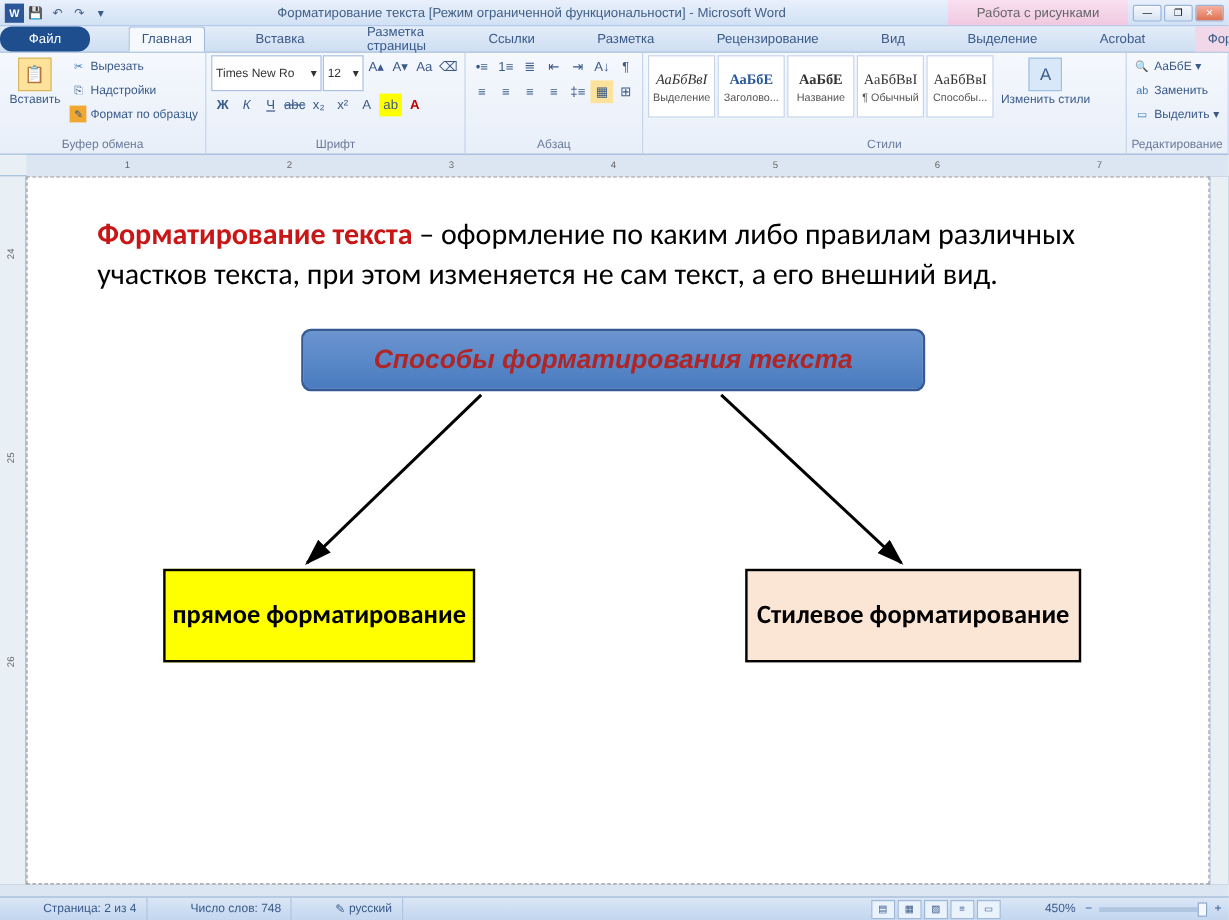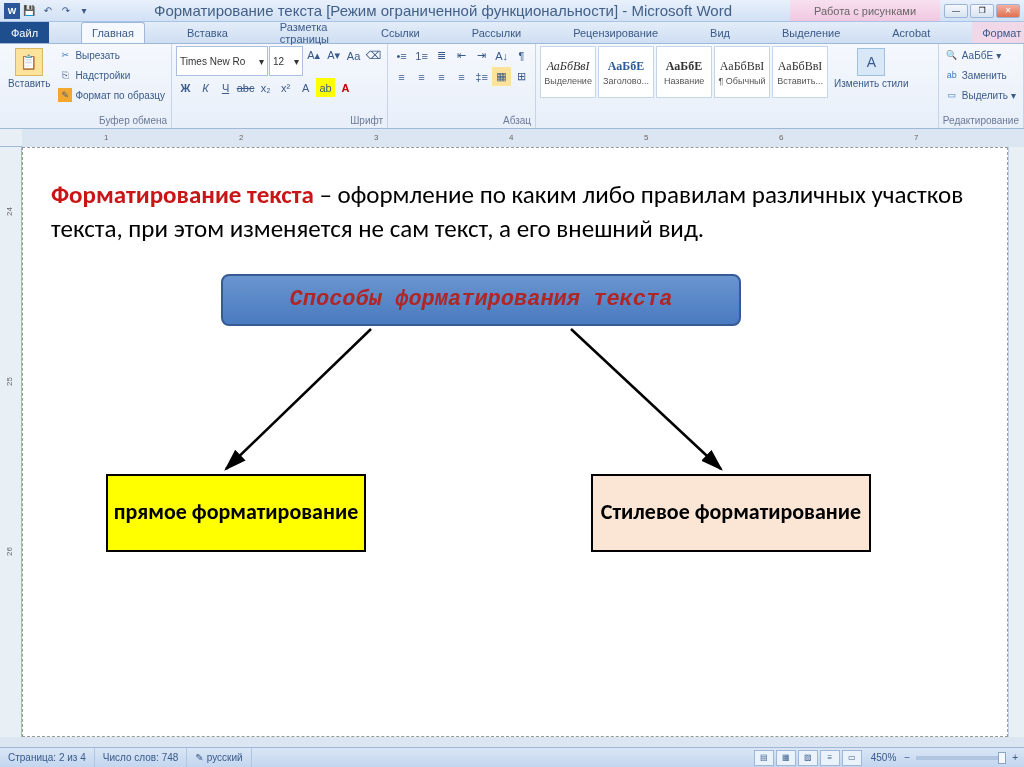--- a/index.html
+++ b/index.html
@@ -3,40 +3,40 @@
 <meta charset="utf-8">
 <style>
   * { box-sizing: border-box; margin: 0; padding: 0; }
   body { font-family: "Segoe UI", Tahoma, sans-serif; font-size: 11px; background: #dce6f2; width: 1024px; height: 767px; overflow: hidden; }
 
   
   .titlebar { display: flex; align-items: center; height: 22px; background: linear-gradient(#e8f0fb,#d2e1f5); border-bottom: 1px solid #a9c2e8; }
   .qat { display: flex; align-items: center; gap: 2px; padding: 0 4px; }
   .qat-item { width: 16px; height: 16px; display: flex; align-items: center; justify-content: center; font-size: 10px; color: #3a5a8a; }
   .word-icon { width: 16px; height: 16px; background: #2b579a; color: #fff; font-size: 9px; font-weight: bold; display: flex; align-items: center; justify-content: center; }
-  .title-text { flex: 1; text-align: center; font-size: 15px; color: #436087; }
+  .title-text { flex: 1; text-align: center; font-size: 11px; color: #436087; }
   .title-contextual { width: 150px; text-align: left; font-size: 11px; color: #666; background: linear-gradient(#f8e0f0,#f0c8e0); height: 100%; display: flex; align-items: center; justify-content: center; }
   .win-ctrl { display: flex; gap: 2px; padding: 0 4px; }
   .win-btn { width: 24px; height: 14px; background: linear-gradient(#f5f8fd,#d8e4f2); border: 1px solid #9ab5d8; font-size: 8px; display: flex; align-items: center; justify-content: center; border-radius: 2px; }
   .win-x { background: linear-gradient(#f5b0a0,#e07050); color: #fff; }
 
   
   .tabs-row { display: flex; align-items: flex-end; height: 22px; background: linear-gradient(#e4edf9,#cedef2); border-bottom: 1px solid #a0b8d8; }
-  .file-tab { background: #1e4e8e; color: #fff; padding: 3px 11px; font-size: 11px; height: 100%; display: flex; align-items: center; }
+  .file-tab { background: #1e4e8e; color: #fff; padding: 3px 24px; font-size: 11px; height: 100%; display: flex; align-items: center; border-radius: 10px; }
   .tab { padding: 3px 10px; font-size: 11px; color: #3a5a8a; height: 100%; display: flex; align-items: center; cursor: pointer; margin-left: 32px; }
   .tab.active { background: #f5f8fd; border: 1px solid #a0b8d8; border-bottom: none; border-radius: 3px 3px 0 0; }
   .tab.contextual { background: #f0d8e8; }
   .tabs-spacer { flex: 1; }
   .help-icon { width: 18px; height: 18px; margin-right: 4px; background: #4a90d9; border-radius: 50%; color: #fff; font-size: 10px; display: flex; align-items: center; justify-content: center; }
 
   
   .ribbon { display: flex; height: 85px; background: linear-gradient(#f5f8fd,#e8eff9); border-bottom: 1px solid #a0b8d8; }
   .ribbon-group { border-right: 1px solid #c5d5eb; padding: 2px 4px 1px; display: flex; flex-direction: column; }
   .ribbon-group-content { flex: 1; display: flex; align-items: flex-start; gap: 2px; }
-  .ribbon-group-label { font-size: 10px; color: #6a7a9a; text-align: right; padding: 1px 0; }
+  .ribbon-group-label { font-size: 10px; color: #6a7a9a; text-align: center; padding: 1px 0; }
   .big-btn { display: flex; flex-direction: column; align-items: center; padding: 2px 4px; font-size: 10px; color: #3a5a8a; }
   .big-icon { width: 28px; height: 28px; background: #fce29a; border: 1px solid #d8b860; margin-bottom: 2px; display: flex; align-items: center; justify-content: center; font-size: 14px; }
   .small-btns-col { display: flex; flex-direction: column; gap: 2px; font-size: 10px; color: #3a5a8a; }
   .small-btn { display: flex; align-items: center; gap: 3px; padding: 0 2px; height: 18px; }
   .mini-icon { width: 14px; height: 14px; font-size: 9px; display: flex; align-items: center; justify-content: center; }
   .mini-icon.oj { background: #f0a830; }
   .mini-icon.bl { color: #3a7ac0; }
 
   .font-controls { display: flex; flex-direction: column; gap: 2px; }
   .font-row { display: flex; gap: 1px; }
@@ -53,37 +53,37 @@
   
   .ruler { height: 18px; background: #fff; border-bottom: 1px solid #a0b8d8; display: flex; align-items: center; font-size: 8px; color: #666; position: relative; margin-left: 22px; }
   .ruler-mark { position: absolute; top: 4px; }
   .ruler-left { width: 22px; height: 18px; background: #e8eff5; border-bottom: 1px solid #a0b8d8; }
   .ruler-wrap { display: flex; }
 
   
   .doc-area { display: flex; height: 590px; background: #8396ae; }
   .v-ruler { width: 22px; background: #e8eff5; border-right: 1px solid #a0b8d8; position: relative; font-size: 8px; color: #666; }
   .v-ruler span { position: absolute; left: 5px; transform: rotate(-90deg); }
-  .page { flex: 1; background: #fff; border: 1px dashed #999; margin: 0; padding: 30px 28px 20px; position: relative; overflow: hidden; }
+  .page { flex: 1; background: #fff; border: 1px dashed #999; margin: 0; padding: 30px 58px 20px; position: relative; overflow: hidden; }
 
   .doc-p1 { font-family: Calibri, sans-serif; font-size: 25px; color: #000; line-height: 1.35; }
   .doc-p1 .hl-red { color: #c81616; font-weight: bold; }
 
   .diagram { position: relative; margin-top: 28px; height: 320px; }
-  .d-header { position: absolute; left: 170px; top: 0; width: 520px; height: 52px; background: linear-gradient(#6a95cf,#4a7bc0); border: 2px solid #355a95; border-radius: 8px; display: flex; align-items: center; justify-content: center; font-style: italic; font-weight: bold; font-size: 22px; color: #b02525; font-family: Liberation Mono, monospace; }
+  .d-header { position: absolute; left: 170px; top: 0; width: 520px; height: 52px; background: linear-gradient(#6a95cf,#4a7bc0); border: 2px solid #355a95; border-radius: 8px; display: flex; align-items: center; justify-content: center; font-style: italic; font-weight: bold; font-size: 22px; color: #b02525; font-family: Liberation Sans, sans-serif; }
   .d-box { position: absolute; width: 260px; height: 78px; border: 2px solid #000; display: flex; align-items: center; justify-content: center; text-align: center; font-family: Calibri, sans-serif; font-size: 22px; font-weight: bold; line-height: 1.1; }
   .d-box.y { background: #ffff00; left: 55px; top: 200px; }
   .d-box.p { background: #fbe6d6; left: 540px; top: 200px; width: 280px; }
   svg.arrows { position: absolute; top: 50px; left: 0; width: 860px; height: 160px; }
 
   .vscroll { width: 16px; background: #e8eff5; border-left: 1px solid #c0d0e5; }
 
   
   .statusbar { position: absolute; bottom: 0; left: 0; right: 0; height: 20px; background: linear-gradient(#dae6f5,#c2d6ef); border-top: 1px solid #a0b8d8; display: flex; align-items: center; font-size: 10px; color: #3a5a8a; }
-  .status-item { padding: 0 8px; border-right: 1px solid #b0c5e0; height: 100%; display: flex; align-items: center; gap: 3px; }
+  .status-item { padding: 0 8px; border-right: 1px solid #b0c5e0; height: 100%; display: flex; align-items: center; gap: 3px; margin-left: 28px; }
   .status-spacer { flex: 1; }
   .view-btn { width: 20px; height: 16px; border: 1px solid #a0b8d8; background: #eaf2fc; margin: 0 1px; font-size: 8px; display: flex; align-items: center; justify-content: center; }
   .zoom-slider { width: 90px; height: 4px; background: #b0c5e0; margin: 0 6px; position: relative; }
   .zoom-thumb { position: absolute; right: 0; top: -4px; width: 8px; height: 12px; background: #f5f8fd; border: 1px solid #8aa5c8; }
 </style>
 </head>
 <body>
 
 <div class="titlebar">
   <div class="qat">
@@ -101,21 +101,21 @@
     <div class="win-btn win-x">✕</div>
   </div>
 </div>
 
 <div class="tabs-row">
   <div class="file-tab">Файл</div>
   <div class="tab active">Главная</div>
   <div class="tab">Вставка</div>
   <div class="tab">Разметка страницы</div>
   <div class="tab">Ссылки</div>
-  <div class="tab">Рассылки</div>
+  <div class="tab">Разметка</div>
   <div class="tab">Рецензирование</div>
   <div class="tab">Вид</div>
   <div class="tab">Выделение</div>
   <div class="tab">Acrobat</div>
   <div class="tabs-spacer"></div>
   <div class="tab contextual">Формат</div>
   <div class="tabs-spacer"></div>
   <div class="tab">▵</div>
   <div class="help-icon">?</div>
 </div>
@@ -228,27 +228,28 @@
       <div class="style-item">
           <span class="style-preview b">АаБбЕ</span>
           <span>Название</span>
         </div>
       <div class="style-item">
           <span class="style-preview">АаБбВвІ</span>
           <span>¶ Обычный</span>
         </div>
       <div class="style-item">
           <span class="style-preview">АаБбВвІ</span>
-          <span>Вставить...</span>
+          <span>Способы...</span>
         </div>
       <div class="big-btn">
         <div class="big-icon" style="background:#d8e8f8;border-color:#a0c0e0">A</div>
         <span>Изменить стили</span>
       </div>
     </div>
+    <div class="ribbon-group-label">Стили</div>
   </div>
 
   <div class="ribbon-group">
     <div class="ribbon-group-content">
       <div class="small-btns-col">
         <div class="small-btn">
             <span class="mini-icon bl">🔍</span>
             <span>АаБбЕ</span>
             <span>▾</span>
           </div>

